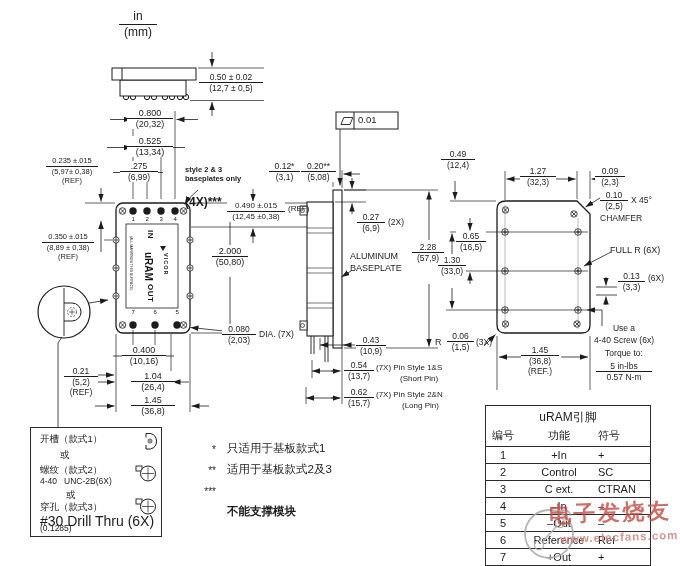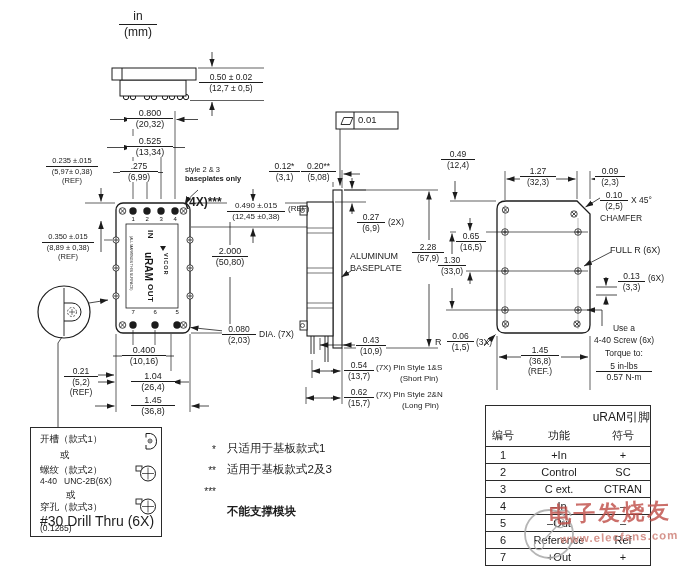--- a/index.html
+++ b/index.html
@@ -9,27 +9,27 @@
   #canvas > svg.lineart{position:absolute;left:0;top:0}
   .t{position:absolute;white-space:nowrap;color:#1c1c1c}
   .frac{position:absolute;text-align:center;font-size:8.5px;line-height:10px;background:#fff;color:#1c1c1c}
   .frac .ft{display:block;border-bottom:1px solid #1c1c1c;padding:0 2px}
   .frac .fb{display:block;padding:0 2px}
   .frac .fr{display:block;padding:0 2px}
   .vtext{position:absolute;writing-mode:vertical-rl;white-space:nowrap;color:#161616;font-weight:bold}
   .pn{position:absolute;font-size:6px;color:#111;white-space:nowrap}
   .legendbox{position:absolute;left:30px;top:427px;width:132px;height:110px;border:1px solid #2a2a2a}
   .ptable{position:absolute;left:485px;top:405px;width:166px;border:1.5px solid #2b2b2b;background:#fff}
-  .pt-title{text-align:right;font-size:12px;padding:3px 0 1px 0}
+  .pt-title{text-align:center;font-size:12px;padding:3px 0 1px 0}
   .pt-head{display:flex;font-size:11px;border-bottom:1px solid #2b2b2b;padding:1px 0 3px 0}
   .pt-row{display:flex;font-size:11px;border-bottom:1px solid #2b2b2b;padding:2px 0}
   .pt-row:last-child{border-bottom:none}
   .c1{width:34px;text-align:center}
   .c2{width:78px;text-align:center}
-  .c3{width:50px;text-align:center}
+  .c3{width:50px;}
   .wm{position:absolute}
   .wm-brand{position:absolute;left:549px;top:498px;font-size:22px;font-weight:bold;letter-spacing:2.5px;color:#c0504a;opacity:.82;transform:rotate(-2deg);white-space:nowrap}
   .wm-site{position:absolute;left:560px;top:531px;font-size:11.5px;font-weight:bold;letter-spacing:1px;color:#d28a82;opacity:.9;transform:rotate(-2deg);white-space:nowrap}
 </style>
 </head>
 <body>
 
 <div id="canvas">
 
 <svg class="lineart" width="680" height="566" viewBox="0 0 680 566">
@@ -323,21 +323,21 @@
   <span class="fb">(20,32)</span>
 </div>
 <div class="frac" style="left:127px;top:136px;width:46px;font-size:9px">
   <span class="ft">0.525</span>
   <span class="fb">(13,34)</span>
 </div>
 <div class="frac" style="left:120px;top:161px;width:38px">
   <span class="ft">.275</span>
   <span class="fb">(6,99)</span>
 </div>
-<div class="t" style="left:185px;top:165px;font-size:7.5px;font-weight:400">style 2 &amp; 3</div>
+<div class="t" style="left:185px;top:165px;font-size:7.5px;font-weight:700">style 2 &amp; 3</div>
 <div class="t" style="left:185px;top:174px;font-size:7.5px;font-weight:600">baseplates only</div>
 <div class="t" style="left:185px;top:195px;font-size:12px;font-weight:700">(4X)***</div>
 
 <div class="frac" style="left:46px;top:156px;width:52px;font-size:7.5px;line-height:9.5px">
   <span class="ft">0.235 ±.015</span>
   <span class="fb">(5,97± 0,38)</span>
   <span class="fr">(REF)</span>
 </div>
 <div class="frac" style="left:42px;top:232px;width:52px;font-size:7.5px;line-height:9.5px">
   <span class="ft">0.350 ±.015</span>

